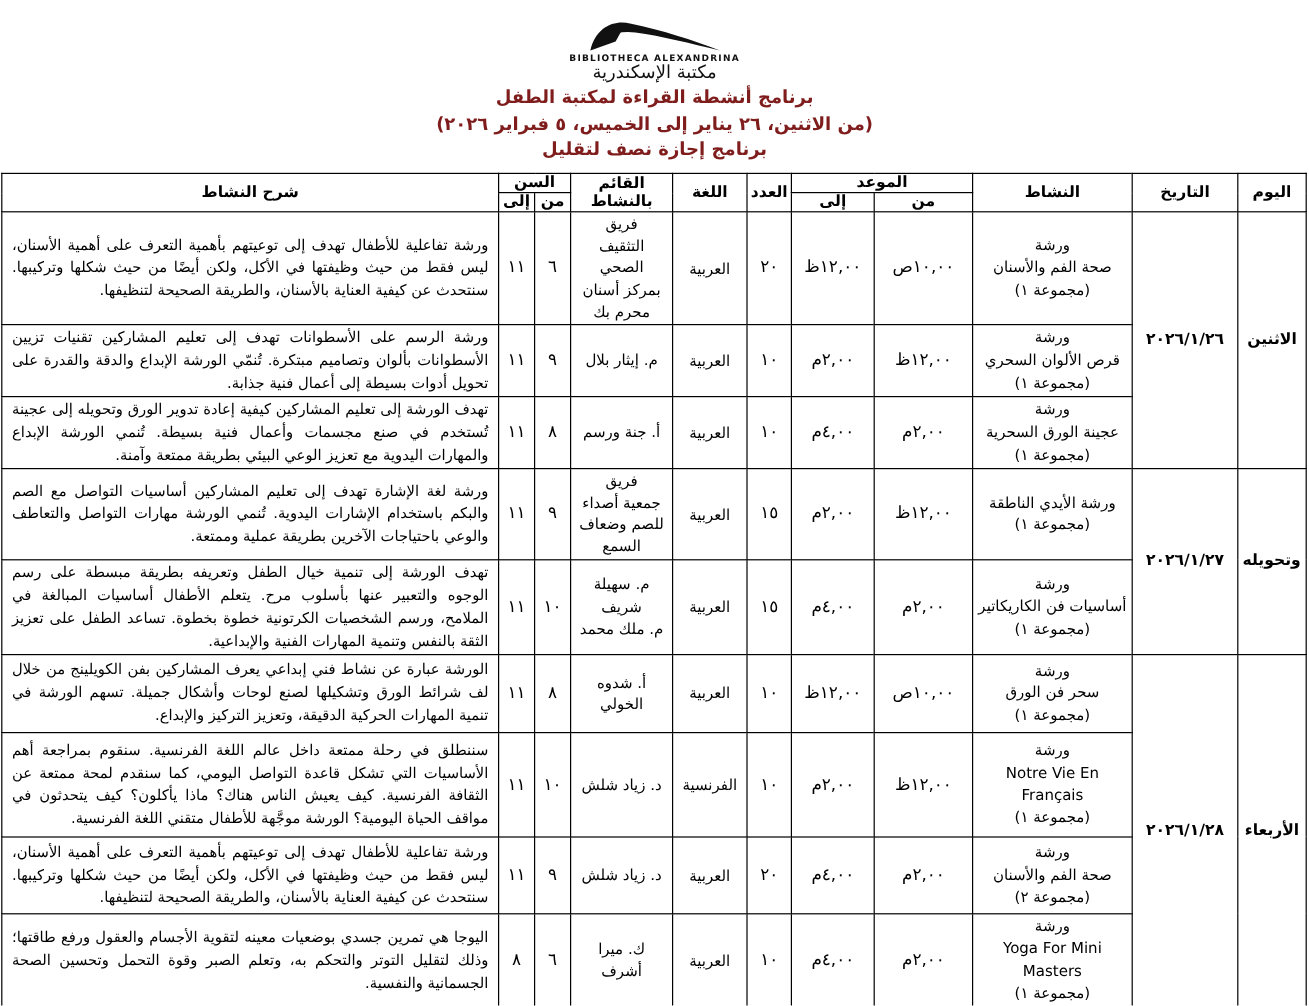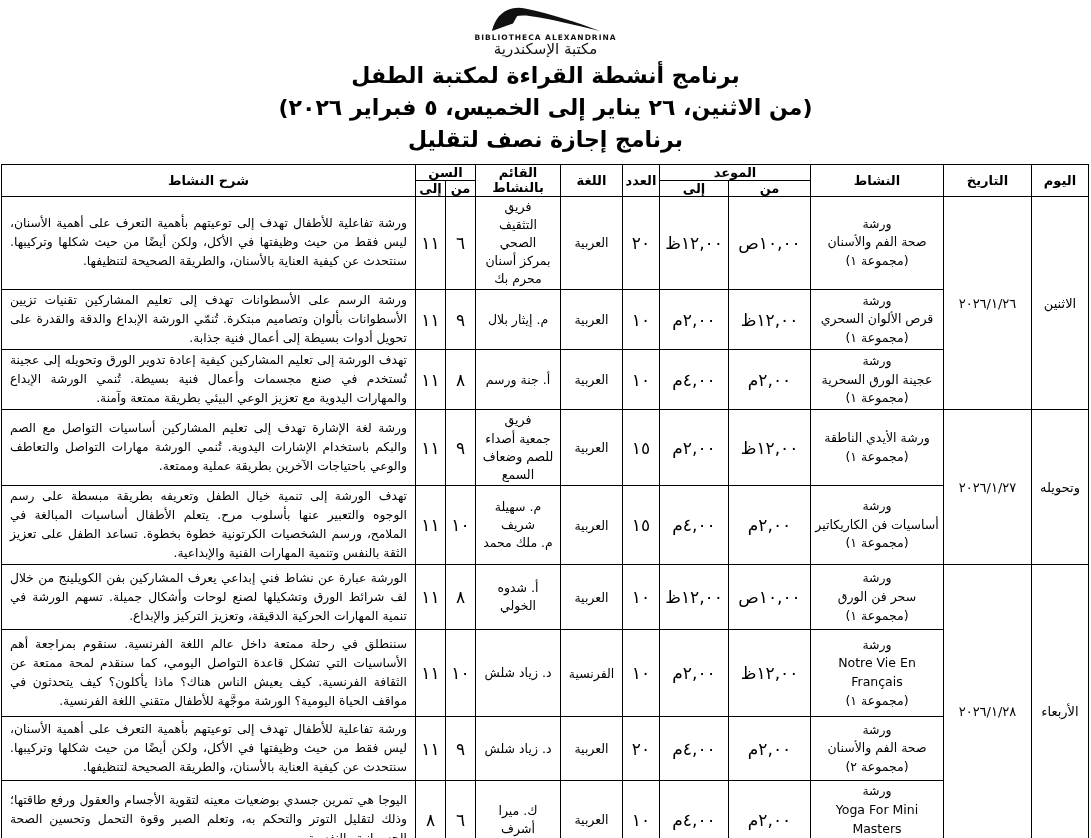--- a/index.html
+++ b/index.html
@@ -3,27 +3,27 @@
 <meta charset="utf-8">
 <style>
   html,body{margin:0;padding:0;background:#ffffff;color:#000;}
   body{
     width:1091px;height:838px;overflow:hidden;
     font-family:"DejaVu Sans","Liberation Sans",sans-serif;
     -webkit-font-smoothing:antialiased;
   }
   .page{width:1087px;margin:0 auto;}
   
-  .banner{ text-align:center; padding-top:4px; }
+  .banner{ text-align:center; padding-top:15px; }
   .logo{ display:inline-block; text-align:center; line-height:1.05; }
   .logo svg{ display:block; margin:0 auto; }
   .logo-en{ font-size:7.5px; letter-spacing:1px; color:#111; font-weight:bold; }
   .logo-ar{ font-size:15px; color:#111; }
   .titles{ text-align:center; margin-top:2px; }
-  .titles div{ font-weight:bold; font-size:22px; line-height:1.45; color:#000000; }
+  .titles div{ font-weight:bold; font-size:15px; line-height:1.45; color:#7f1d1d; }
   
   table.sched{
     border-collapse:collapse; table-layout:fixed;
     width:1087px; margin-top:8px;
     border:1.5px solid #000;
   }
   .sched th,.sched td{
     border:1px solid #000;
     padding:1px 4px;
     vertical-align:middle;
@@ -31,22 +31,22 @@
     font-size:12.5px;
     overflow:hidden;
   }
   .sched th{ font-weight:bold; font-size:13px; padding:0 2px; }
   td.desc{
     text-align:justify; text-align-last:right;
     padding:1px 8px; font-size:12.3px; line-height:1.55;
   }
   td.activity{ white-space:pre-line; line-height:1.5;text-align:center; }
   td.organizer{ white-space:pre-line; line-height:1.45; }
-  td.day, td.date{ font-weight:normal; font-size:13px; }
-  td.num{ font-size:17px; }
+  td.day, td.date{ font-weight:bold; font-size:13px; }
+  td.num{ font-size:14px; }
   tr.r1 td{ height:60px; }  tr.r2 td{ height:53px; }  tr.r3 td{ height:50px; }
   tr.r4 td{ height:66px; }  tr.r5 td{ height:60px; }  tr.r6 td{ height:62px; }
   tr.r7 td{ height:84px; }  tr.r8 td{ height:61px; }  tr.r9 td{ height:60px; }
 </style>
 </head>
 <body>
 
 <div class="page">
 
   <div class="banner">

